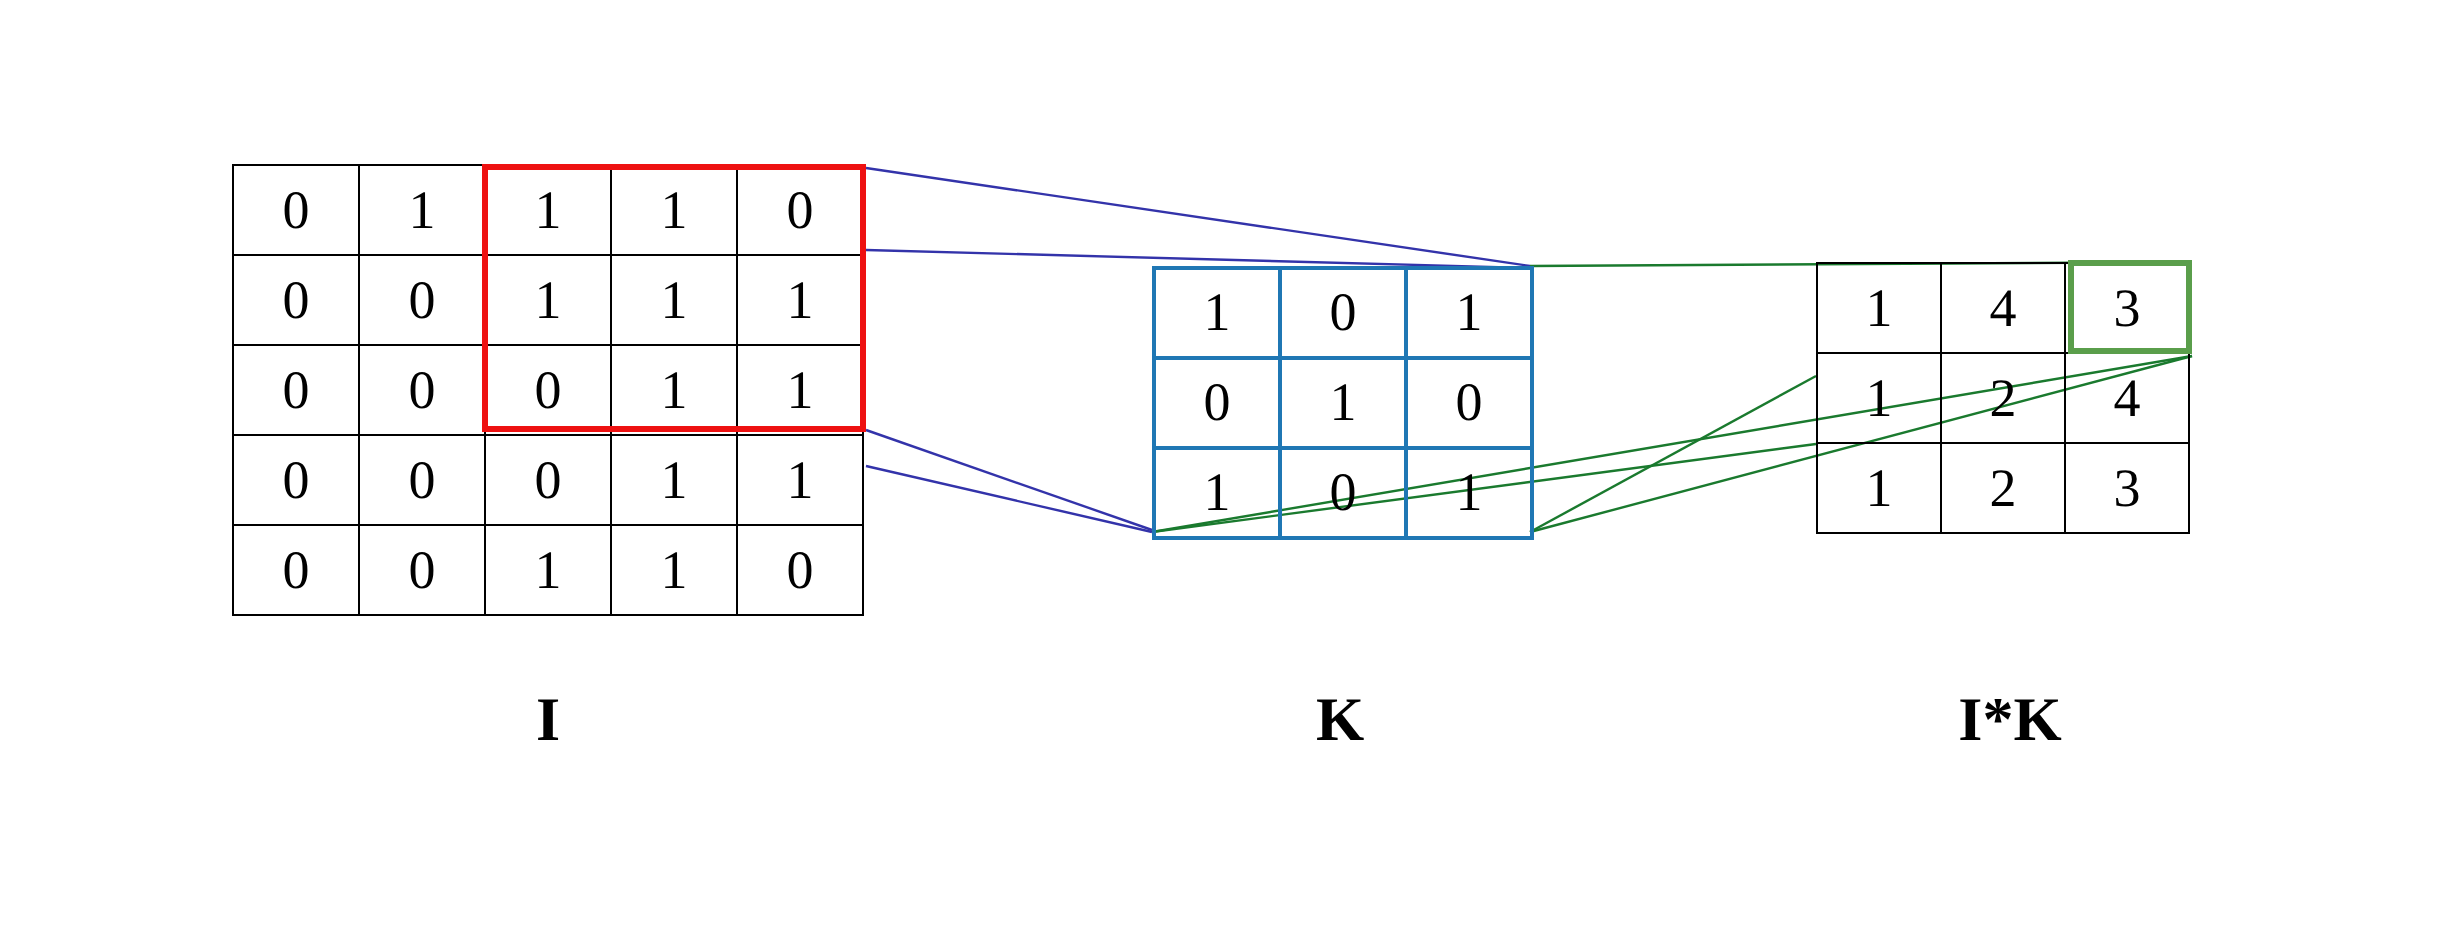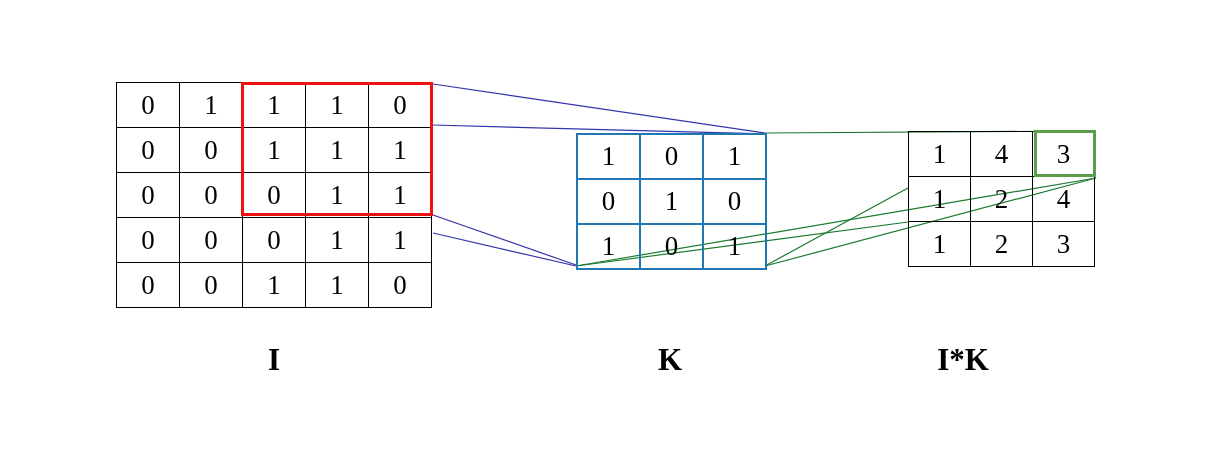--- a/index.html
+++ b/index.html
@@ -100,21 +100,21 @@
     position: absolute;
     font-family: "Liberation Serif", "DejaVu Serif", serif;
     font-weight: bold;
     font-size: 31px;
     color: #000000;
     text-align: center;
     white-space: nowrap;
   }
   #label-input { left: 224px; top: 342px; width: 100px; }
   #label-kernel { left: 620px; top: 342px; width: 100px; }
-  #label-output { left: 908px; top: 342px; width: 110px; }
+  #label-output { left: 950px; top: 342px; width: 110px; }
 </style>
 </head>
 <body>
 
 <div id="canvas">
 
   <svg class="connectors" viewBox="0 0 1219 470" xmlns="http://www.w3.org/2000/svg">
 
     <g stroke="#3333aa" stroke-width="1.2" fill="none">
       <line x1="433" y1="84" x2="765" y2="133"></line>

